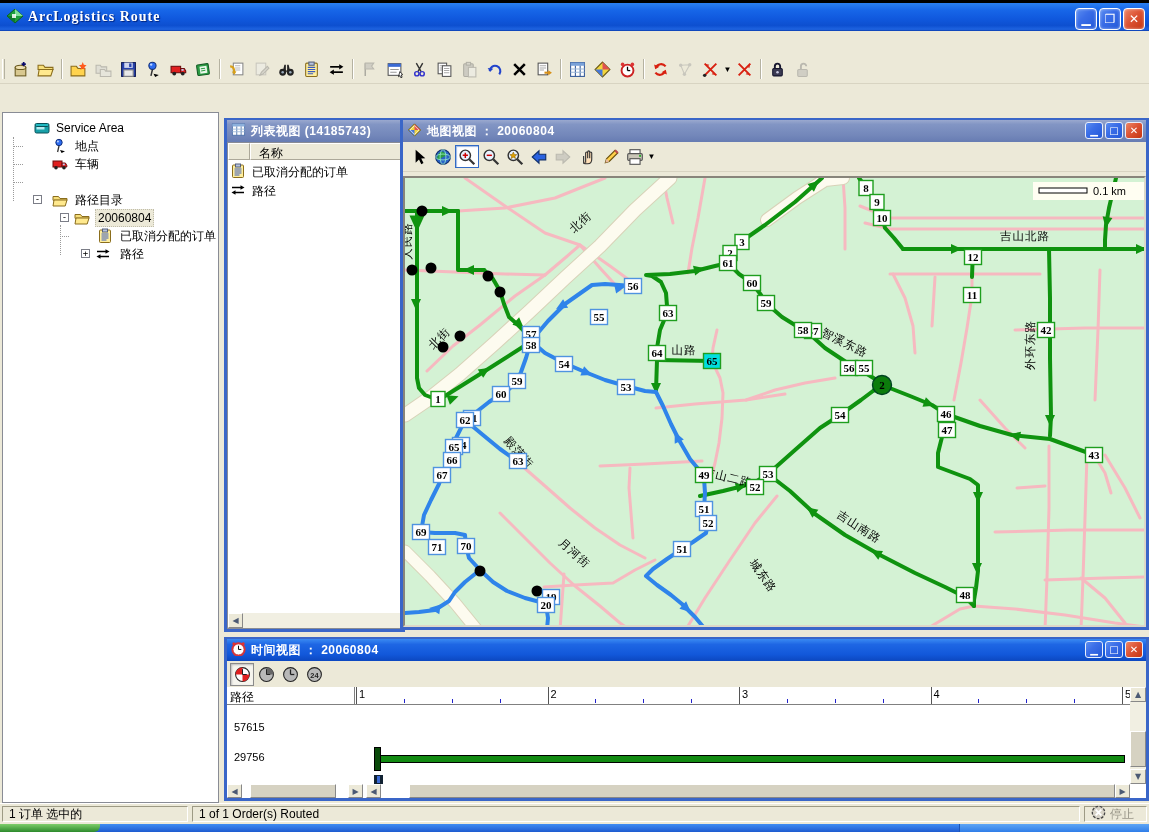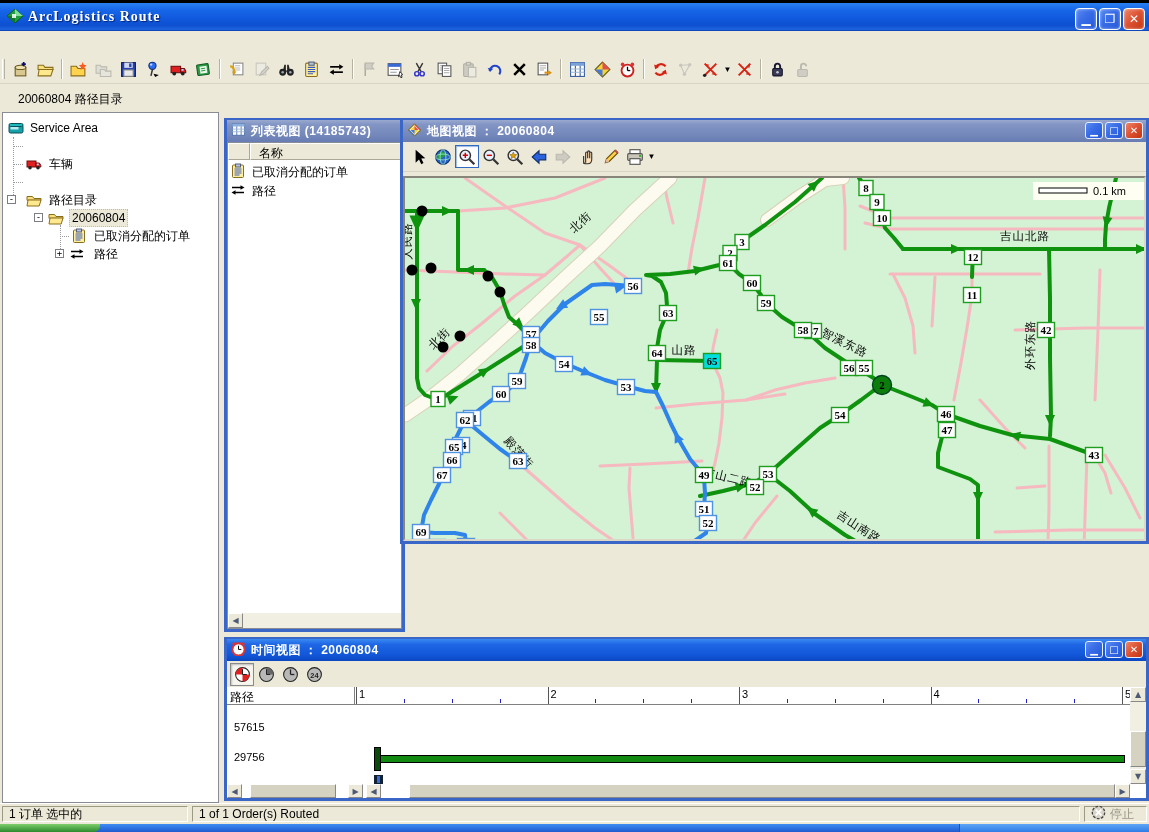--- a/index.html
+++ b/index.html
@@ -30,21 +30,21 @@
   .tb-btn svg{width:17px;height:17px;}
   .tb-btn.disabled{opacity:.42;filter:grayscale(100%);}
   .tb-sep{width:2px;height:20px;border-left:1px solid #b5b2a1;border-right:1px solid #fff;margin:0 3px;}
   .tb-caret{width:9px;height:25px;display:flex;align-items:center;justify-content:center;font-size:8px;color:#000;}
   
   #infobar{position:absolute;left:0;top:84px;width:1149px;height:28px;background:#ece9d8;}
   #infobar .lbl{position:absolute;left:18px;top:7px;color:#000;}
   
   #treepanel{position:absolute;left:2px;top:112px;width:217px;height:691px;background:#fff;
     border:1px solid #898c95;overflow:hidden;}
-  .tree-row{position:absolute;height:18px;display:flex;align-items:center;}
+  .tree-row{position:absolute;height:18px;display:flex;align-items:center;margin-left:26px;}
   .tree-row .exp{position:absolute;width:9px;height:9px;background:#fff;border:1px solid #7b7d87;
     font-size:9px;line-height:7px;text-align:center;color:#000;font-family:"DejaVu Sans Mono",monospace;}
   .tree-row .ticon{position:absolute;width:16px;height:16px;}
   .tree-row .tlabel{position:absolute;white-space:nowrap;padding:1px 2px;color:#000;}
   .tree-row .tlabel.sel{background:#ece9d8;border:1px dotted #c0bdaa;}
   .tdots{position:absolute;border-left:1px dotted #9a9a9a;width:0;}
   .tdots-h{position:absolute;border-top:1px dotted #9a9a9a;height:0;}
   
   .child{position:absolute;border:3px solid #3a66c8;border-top:2px solid #3a66c8;background:#ece9d8;}
   .child .ctitle{height:22px;display:flex;align-items:center;padding-left:4px;
@@ -346,38 +346,44 @@
         </svg>
       </span>
       <span class="tb-btn disabled">
         <svg width="17" height="17" viewBox="0 0 16 16">
           <rect x="3.5" y="8" width="9" height="6.5" rx="1" fill="#aaa" stroke="#777"></rect>
           <path d="M10.5 8 V5 a2.5 2.5 0 0 1 5 0" fill="none" stroke="#777" stroke-width="1.8" transform="translate(-4 0)"></path>
         </svg>
       </span>
     </div>
 
-  <div id="infobar">
-    <span class="lbl">20060804 路径目录</span>
-  </div>
 
   <div id="treepanel">
       <div class="tdots" style="left: 10px; top: 24px; height: 64px;"></div>
       <div class="tdots" style="left: 57px; top: 112px; height: 30px;"></div>
       <div class="tdots-h" style="left: 10px; top: 33px; width: 10px;"></div>
       <div class="tdots-h" style="left: 10px; top: 51px; width: 10px;"></div>
       <div class="tdots-h" style="left: 10px; top: 69px; width: 10px;"></div>
       <div class="tdots-h" style="left: 57px; top: 123px; width: 9px;"></div>
       <div class="tree-row" style="left: 0px; top: 6px; width: 100%;">
         <span class="ticon" style="left: 5px; top: 1px;"><svg width="16" height="16" viewBox="0 0 16 16">
             <rect x="1" y="5" width="14" height="8" rx="1.5" fill="#18a0a8" stroke="#0a5058"></rect>
             <rect x="2.5" y="6.5" width="8" height="3" fill="#b8ecf0"></rect>
             <rect x="1" y="3.5" width="14" height="3" rx="1.5" fill="#20b8c0" stroke="#0a5058"></rect>
           </svg></span>
         <span class="tlabel" style="left: 25px;">Service Area</span>
+      </div>
+      <div class="tree-row" style="left: 0px; top: 24px; width: 100%;">
+        <span class="ticon" style="left: 23px; top: 1px;"><svg width="16" height="16" viewBox="0 0 16 16">
+            <circle cx="7" cy="4.5" r="3.2" fill="#2d6cf0" stroke="#12307c"></circle>
+            <circle cx="5.9" cy="3.5" r="1" fill="#bcd4ff"></circle>
+            <path d="M7 7.8 L5.6 14" stroke="#333" stroke-width="1.3"></path>
+            <path d="M8 12 l5 1.2 -3.4 1.8z" fill="#000"></path>
+          </svg></span>
+        <span class="tlabel" style="left: 44px;">地点</span>
       </div>
       <div class="tree-row" style="left: 0px; top: 42px; width: 100%;">
         <span class="ticon" style="left: 23px; top: 1px;"><svg width="16" height="16" viewBox="0 0 16 16">
             <rect x="1" y="5" width="9" height="6" fill="#e02020" stroke="#6e0e0e"></rect>
             <path d="M10 7 h3.4 l1.4 2.4 V11 H10z" fill="#e02020" stroke="#6e0e0e"></path>
             <rect x="10.8" y="7.6" width="2" height="1.6" fill="#bcd4ff"></rect>
             <circle cx="4" cy="11.8" r="1.8" fill="#222"></circle>
             <circle cx="12" cy="11.8" r="1.8" fill="#222"></circle>
           </svg></span>
         <span class="tlabel" style="left: 44px;">车辆</span>
@@ -456,21 +462,21 @@
             <span>路径</span>
           </div>
         </div>
       <div class="hscroll">
         <div class="sbtn">◀</div>
         <div style="flex:1"></div>
       </div>
     </div>
   </div>
 
-  <div class="child" id="mapwin" style="left:400px;top:118px;width:749px;height:426px;">
+  <div class="child" id="mapwin" style="left:400px;top:118px;width:749px;height:512px;">
     <div class="ctitle">
       <span>
         <svg width="15" height="14" viewBox="0 0 16 16">
             <polygon points="8,1 15,8 8,15 1,8" fill="#f2d43c" stroke="#6a5a10"></polygon>
             <polygon points="8,1 15,8 8,8" fill="#e05050"></polygon>
             <polygon points="1,8 8,8 8,15" fill="#4878d8"></polygon>
             <path d="M3 8 L8 3 L13 8 L8 13 Z" fill="none" stroke="#fff" stroke-width=".8"></path>
           </svg>
       </span>
       <span class="ct-text">地图视图 ： 20060804</span>

